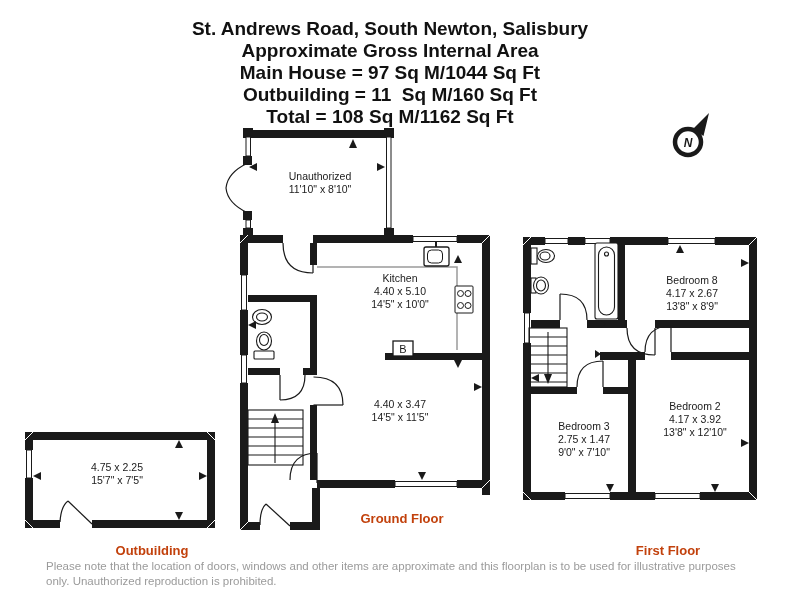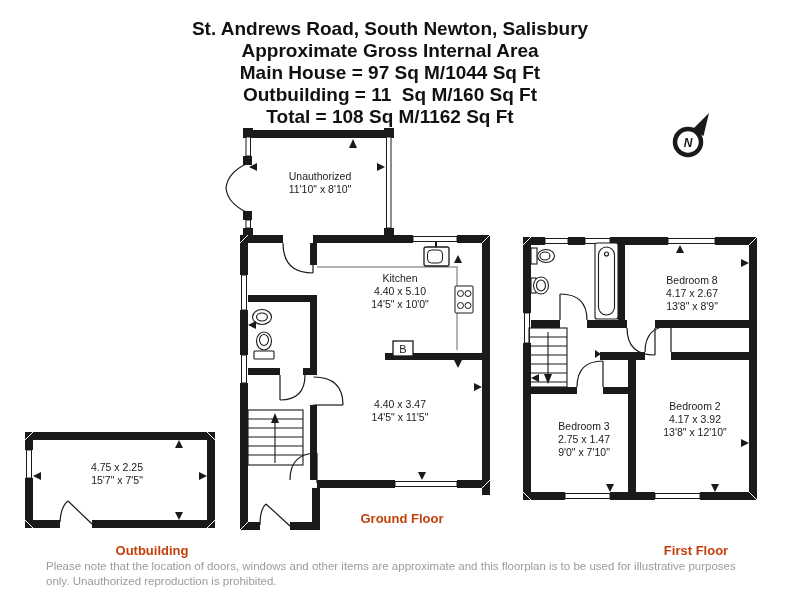--- a/index.html
+++ b/index.html
@@ -270,17 +270,17 @@
     <div>13'8" x 12'10"</div>
   </div>
   <div class="room-label" style="left:584px;top:420px">
     <div>Bedroom 3</div>
     <div>2.75 x 1.47</div>
     <div>9'0" x 7'10"</div>
   </div>
 
   <div class="floor-caption" style="left:116px;top:543px">Outbuilding</div>
   <div class="floor-caption" style="left:366px;top:511px">Ground Floor</div>
-  <div class="floor-caption" style="left:660px;top:543px">First Floor</div>
+  <div class="floor-caption" style="left:632px;top:543px">First Floor</div>
 
   <div class="disclaimer">Please note that the location of doors, windows and other items are approximate and this floorplan is to be used for illustrative purposes only. Unauthorized reproduction is prohibited.</div>
 
 </div>
 
 </body></html>

